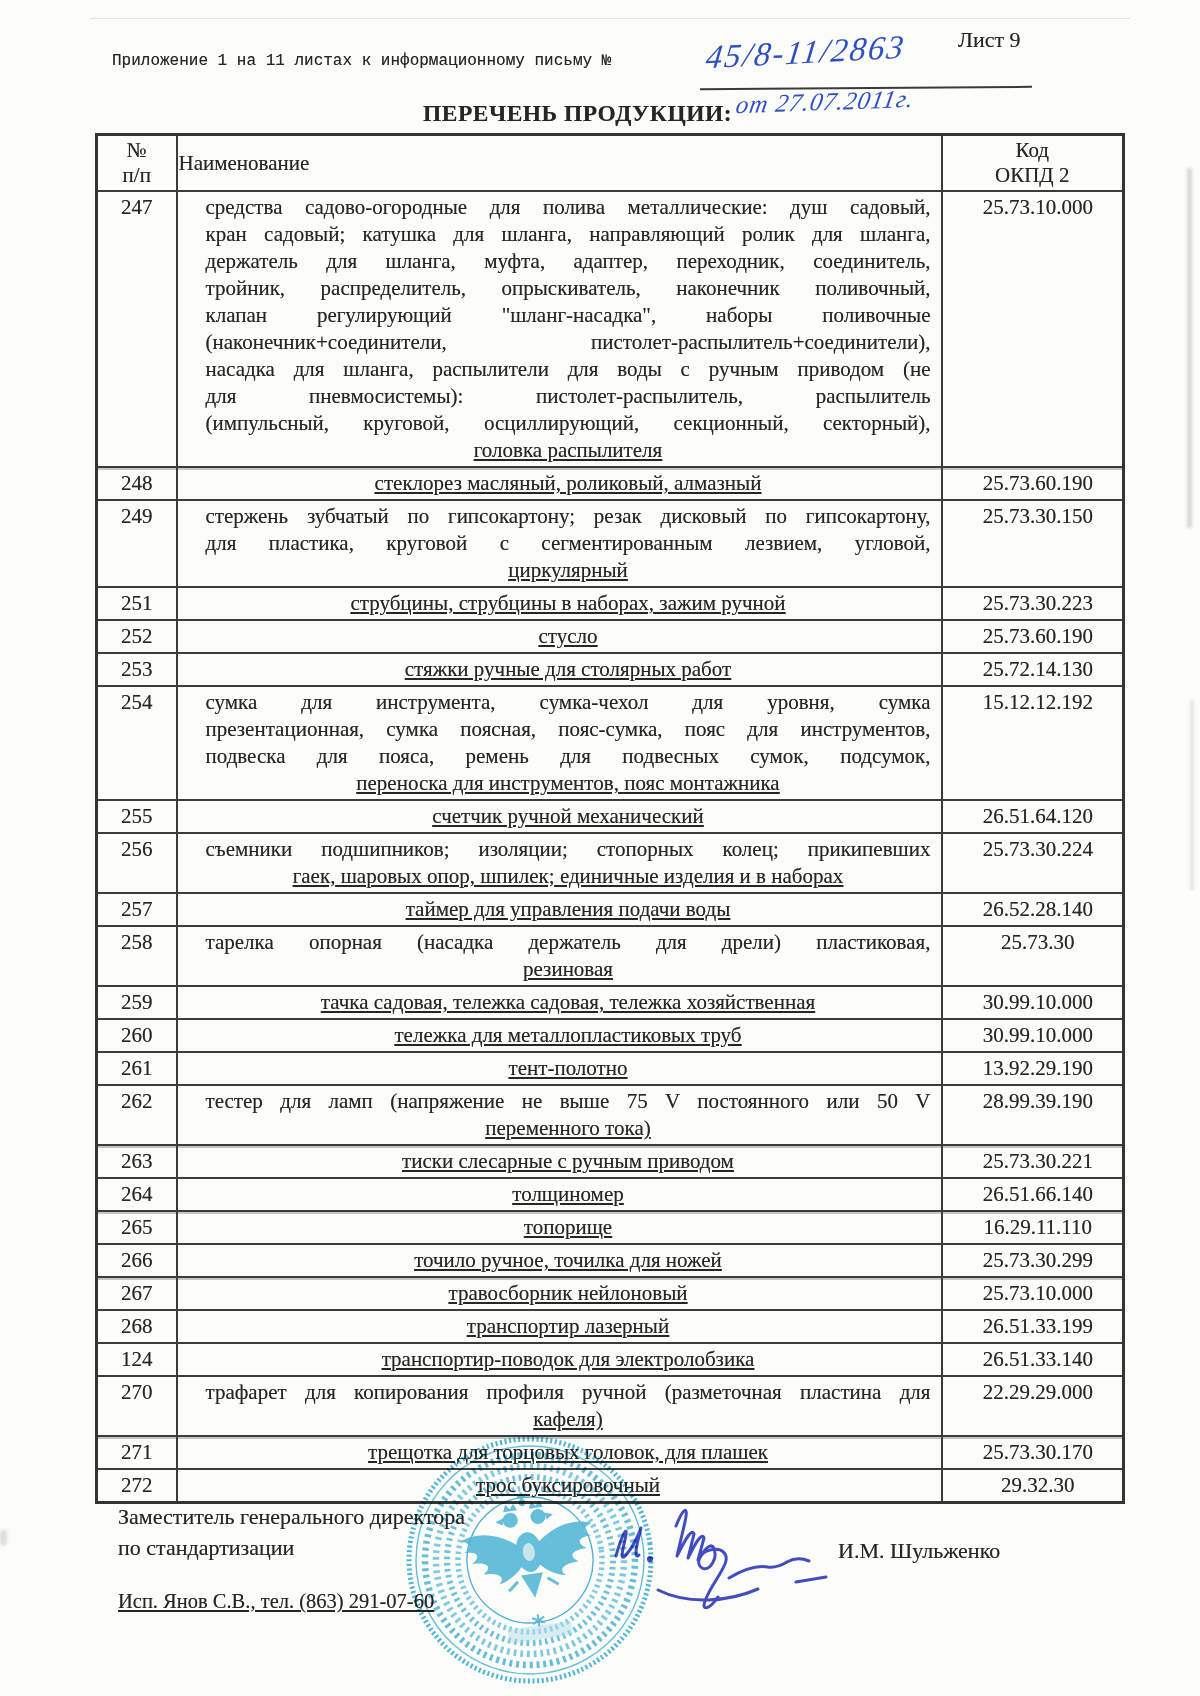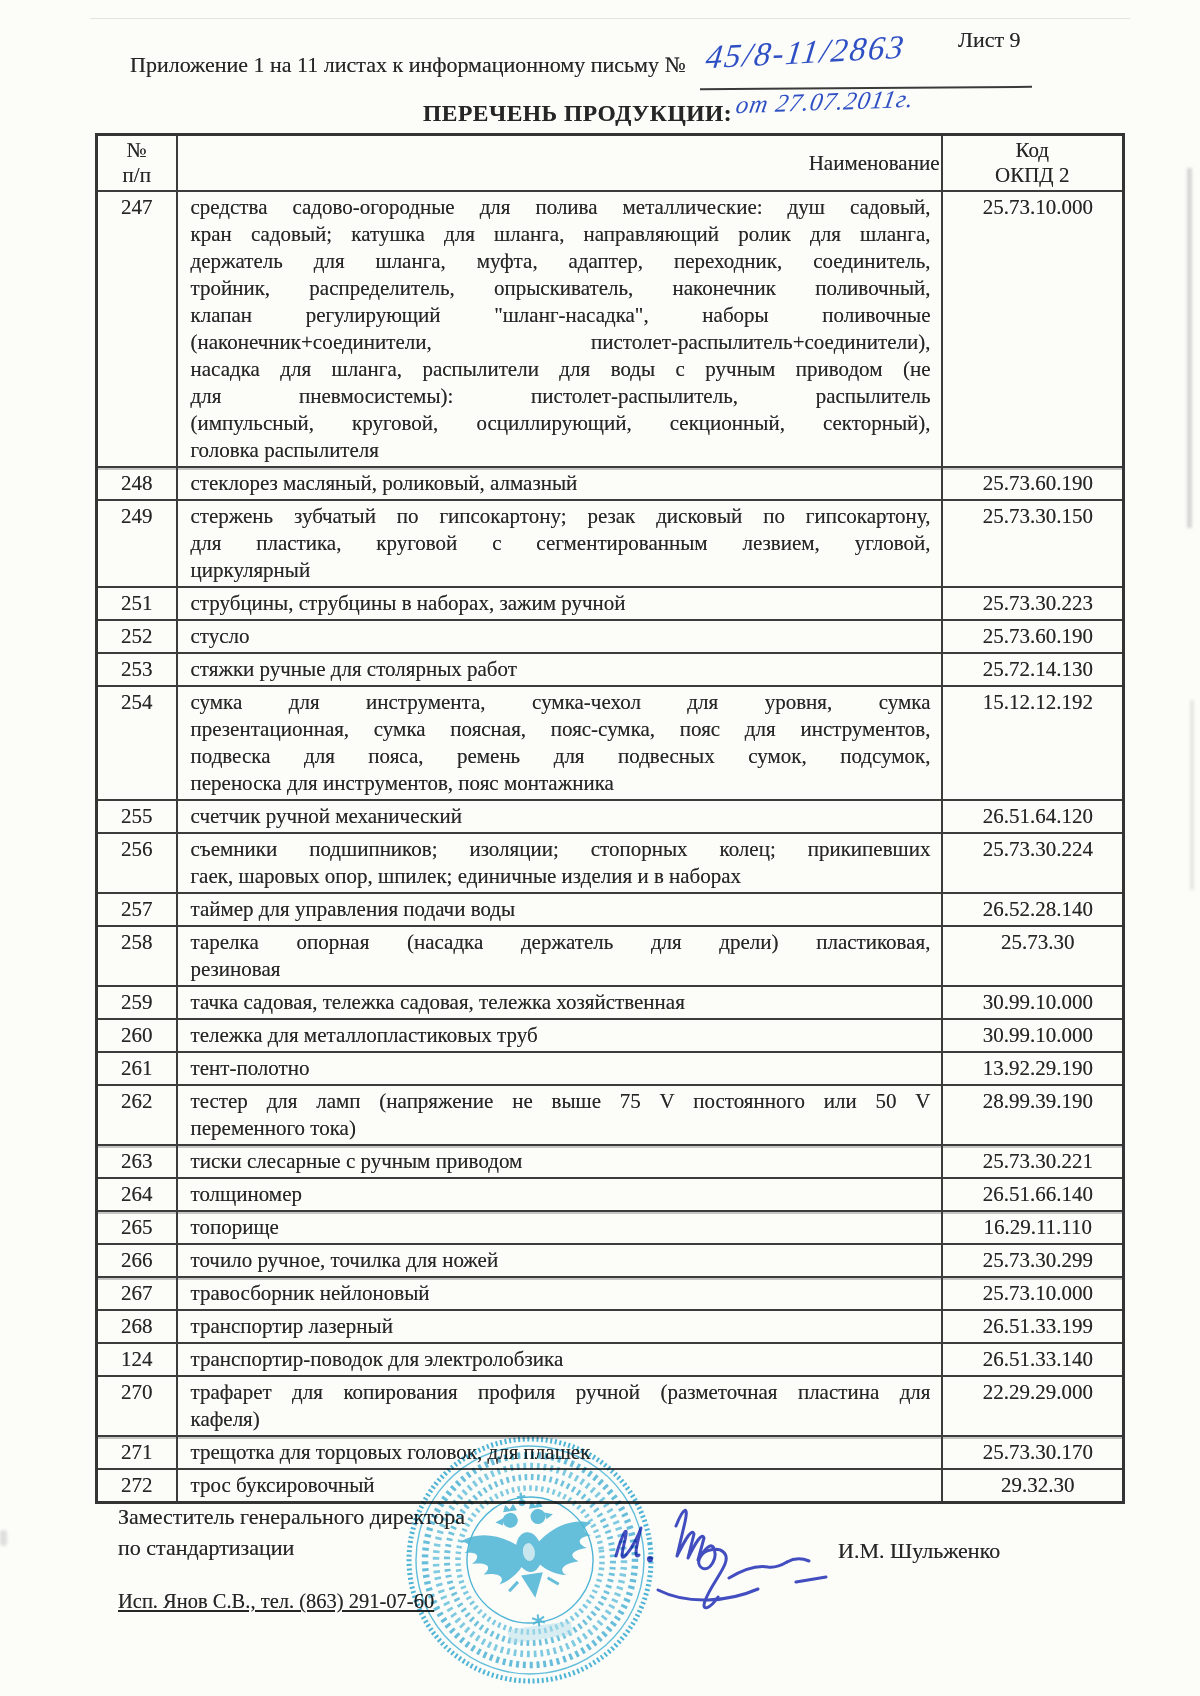--- a/index.html
+++ b/index.html
@@ -6,21 +6,21 @@
   .page{
     position:relative; width:1200px; height:1696px; margin:0 auto;
     background:#fcfcf9; overflow:hidden;
     font-family:"Liberation Serif","DejaVu Serif",serif;
     color:#262626;
   }
   .ink{ text-shadow:0 0 .5px rgba(45,45,45,.55); }
 
   
   .sheet-label{ position:absolute; left:958px; top:27px; font-size:22px; }
-  .appendix-line{ position:absolute; left:130px; top:52px; font-size:22px; }
+  .appendix-line{ position:absolute; left:112px; top:52px; font-size:16px;font-family:Liberation Mono, monospace; }
   .hw{ color:#2f51c9; mix-blend-mode:multiply; }
   .hw-number{
     position:absolute; left:706px; top:34px; font-size:33px; font-style:italic;
     letter-spacing:2px; transform:rotate(-3deg) skewX(-10deg); white-space:nowrap;
   }
   .hw-underline{
     position:absolute; left:700px; top:87px; width:332px; height:0;
     border-top:2.5px solid #3a3a3a; transform:rotate(-.4deg);
   }
   .hw-date{
@@ -34,26 +34,26 @@
 
   
   .tbl-wrap{ position:absolute; left:95px; top:133px; }
   table.products{
     border-collapse:collapse; table-layout:fixed; width:1027px;
     font-size:21px; color:#262626;
   }
   table.products{ border:3px solid #343434; }
   .products td,.products th{ border:2px solid #3c3c3c; font-weight:normal; }
   th.h-num,th.h-code{ text-align:center; line-height:25px; padding:2px 0; vertical-align:middle; }
-  th.h-name{ text-align:right; vertical-align:middle;margin-top:48px; }
+  th.h-name{ text-align:left; vertical-align:middle;margin-top:48px; }
   td.c-num{ text-align:center; vertical-align:top; line-height:27px; padding-top:2px;margin-top:16px; }
-  td.c-name{ vertical-align:top; line-height:27px; padding:2px 10px 2px 13px; }
+  td.c-name{ vertical-align:top; line-height:27px; padding:2px 10px 2px 28px; }
   td.c-code{ text-align:center; vertical-align:top; line-height:27px; padding-top:2px;padding-left:12px; }
   .jl{ text-align:justify; text-align-last:justify; }
-  .ll{ text-align:left; }
+  .ll{ text-align:center;text-decoration:underline; }
   tr.ghost td{ box-shadow:inset 0 4px 0 -2px rgba(70,70,70,.30); }
 
   
   .signer-1{ position:absolute; left:118px; top:1504px; font-size:22px; }
   .signer-2{ position:absolute; left:118px; top:1535px; font-size:22px; }
   .signer-name{ position:absolute; left:838px; top:1538px; font-size:22px; }
   .executor{ position:absolute; left:118px; top:1590px; font-size:20.5px;text-decoration:underline; }
 
   
   .stamp{ position:absolute; left:398px; top:1430px; width:264px; height:260px;

